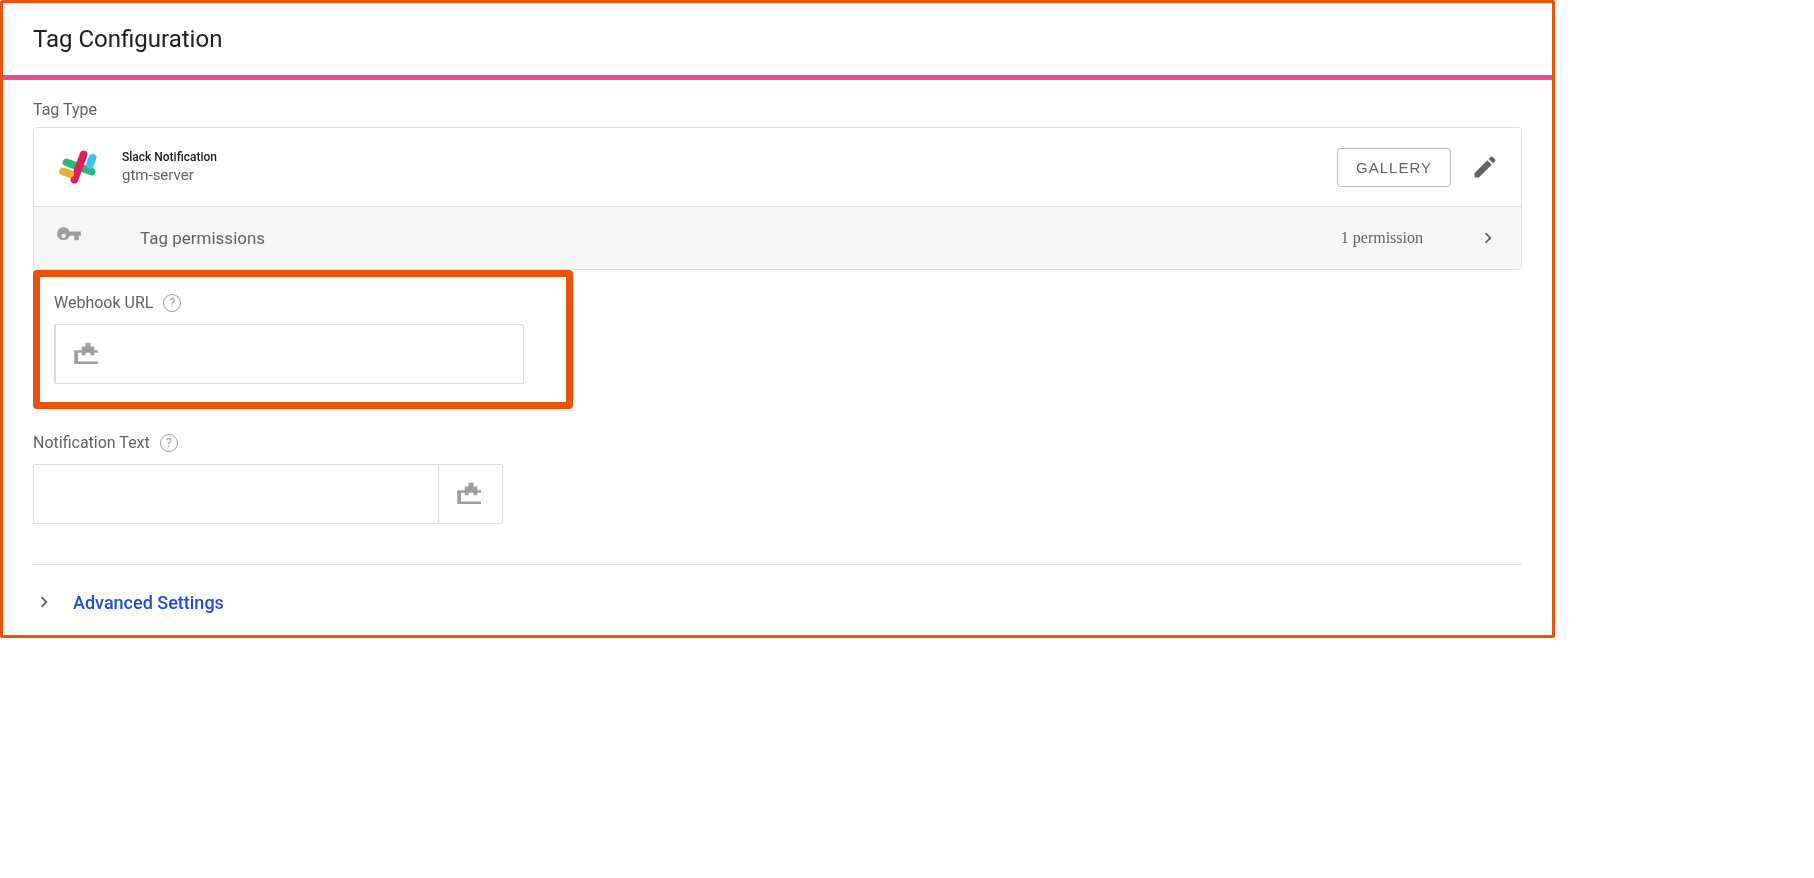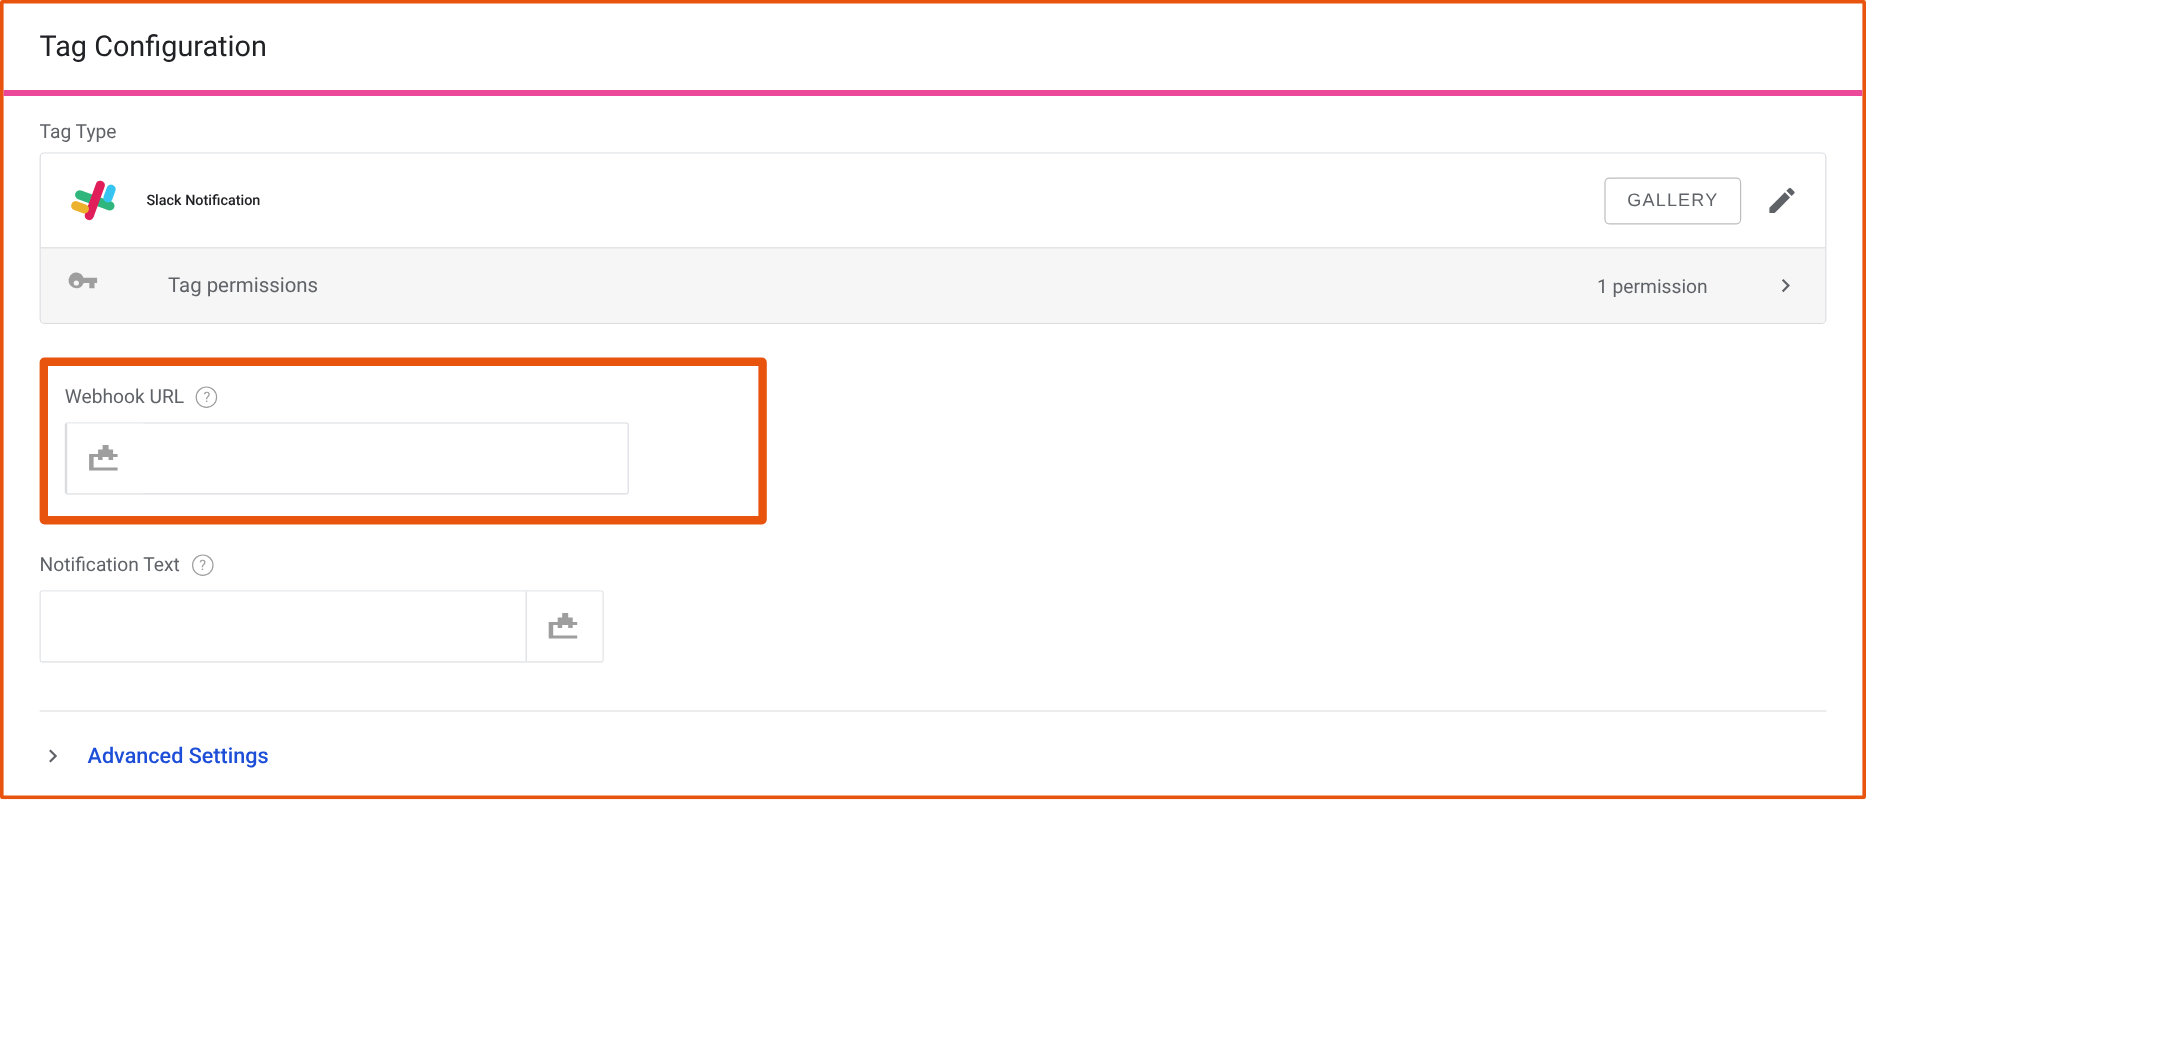--- a/index.html
+++ b/index.html
@@ -89,35 +89,35 @@
   }
   .perm-label {
     color: #5f6368;
     font-size: 17px;
     flex: 1;
   }
   .perm-count {
     color: #5f6368;
     font-size: 16px;
     margin-right: 22px;
+    font-family: Liberation Serif, serif;
   }
   .chevron-icon {
     color: #5f6368;
     width: 22px; height: 22px;
   }
   .fields {
     padding: 0 30px;
   }
   .field-wrapper { margin-top: 24px; }
   .highlight {
     border: 7px solid #e8540e;
     border-radius: 4px;
     padding: 16px 14px 18px 14px;
-    margin-top: 28px;
-    width: 606px;
+    width: 540px;
   }
   .field-label-row {
     display: flex; align-items: center;
     color: #5f6368; font-size: 16px;
     margin-bottom: 12px;
   }
   .help-icon {
     width: 18px; height: 18px;
     border: 1.5px solid #9e9e9e;
     border-radius: 50%;
@@ -188,20 +188,21 @@
             <g transform="translate(24 24) rotate(20)">
               <rect x="-18" y="-4" width="36" height="8" rx="4" fill="#2eb67d"></rect>
               <rect x="-4" y="-18" width="8" height="36" rx="4" fill="#e01e5a"></rect>
               <rect x="-18" y="6" width="16" height="8" rx="4" fill="#ecb22e"></rect>
               <rect x="6" y="-18" width="8" height="16" rx="4" fill="#36c5f0"></rect>
             </g>
           </svg>
         </span>
         <div class="tag-info">
           <div class="tag-name">Slack Notification</div>
+          <div class="tag-sub">gtm-server</div>
         </div>
         <button class="gallery-btn">GALLERY</button>
         <span class="pencil-icon">
           <svg viewBox="0 0 24 24" width="28" height="28" fill="#5f6368">
               <path d="M3 17.25V21h3.75l11-11-3.75-3.75-11 11zM20.7 7.04a1 1 0 0 0 0-1.41l-2.34-2.34a1 1 0 0 0-1.41 0l-1.83 1.83 3.75 3.75 1.83-1.83z"></path>
             </svg>
         </span>
       </div>
 
       <div class="card-perm">

